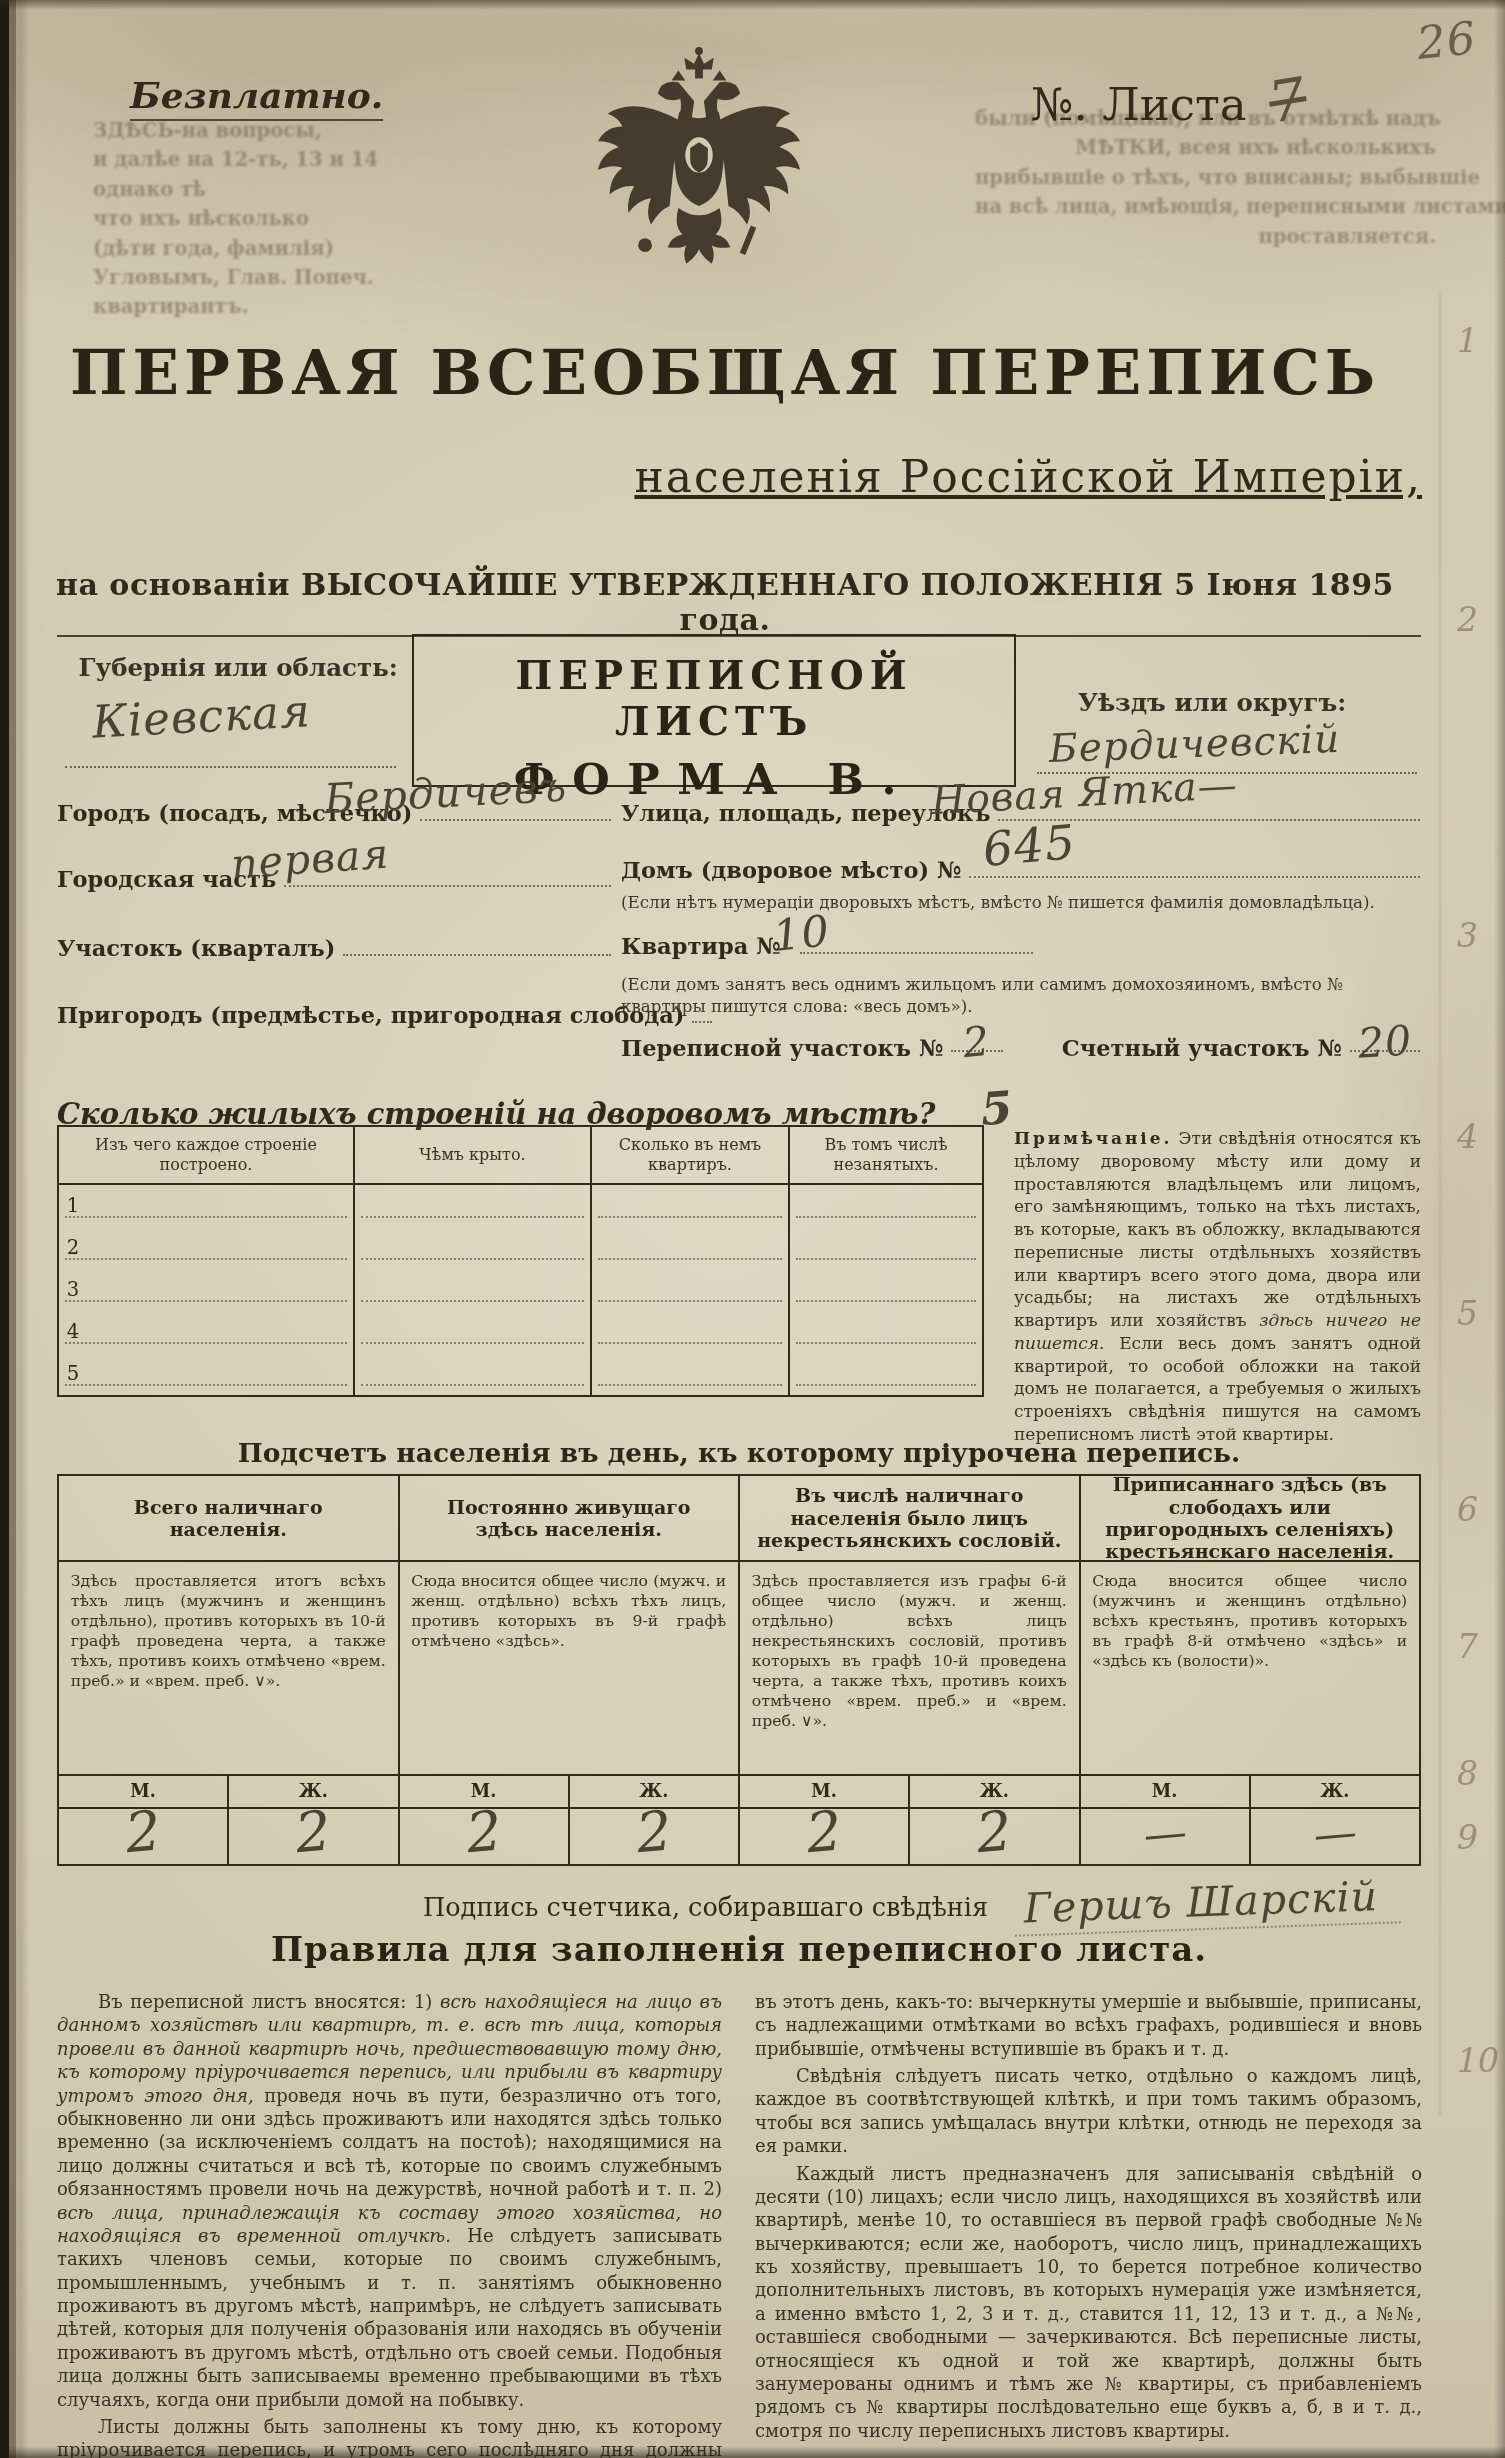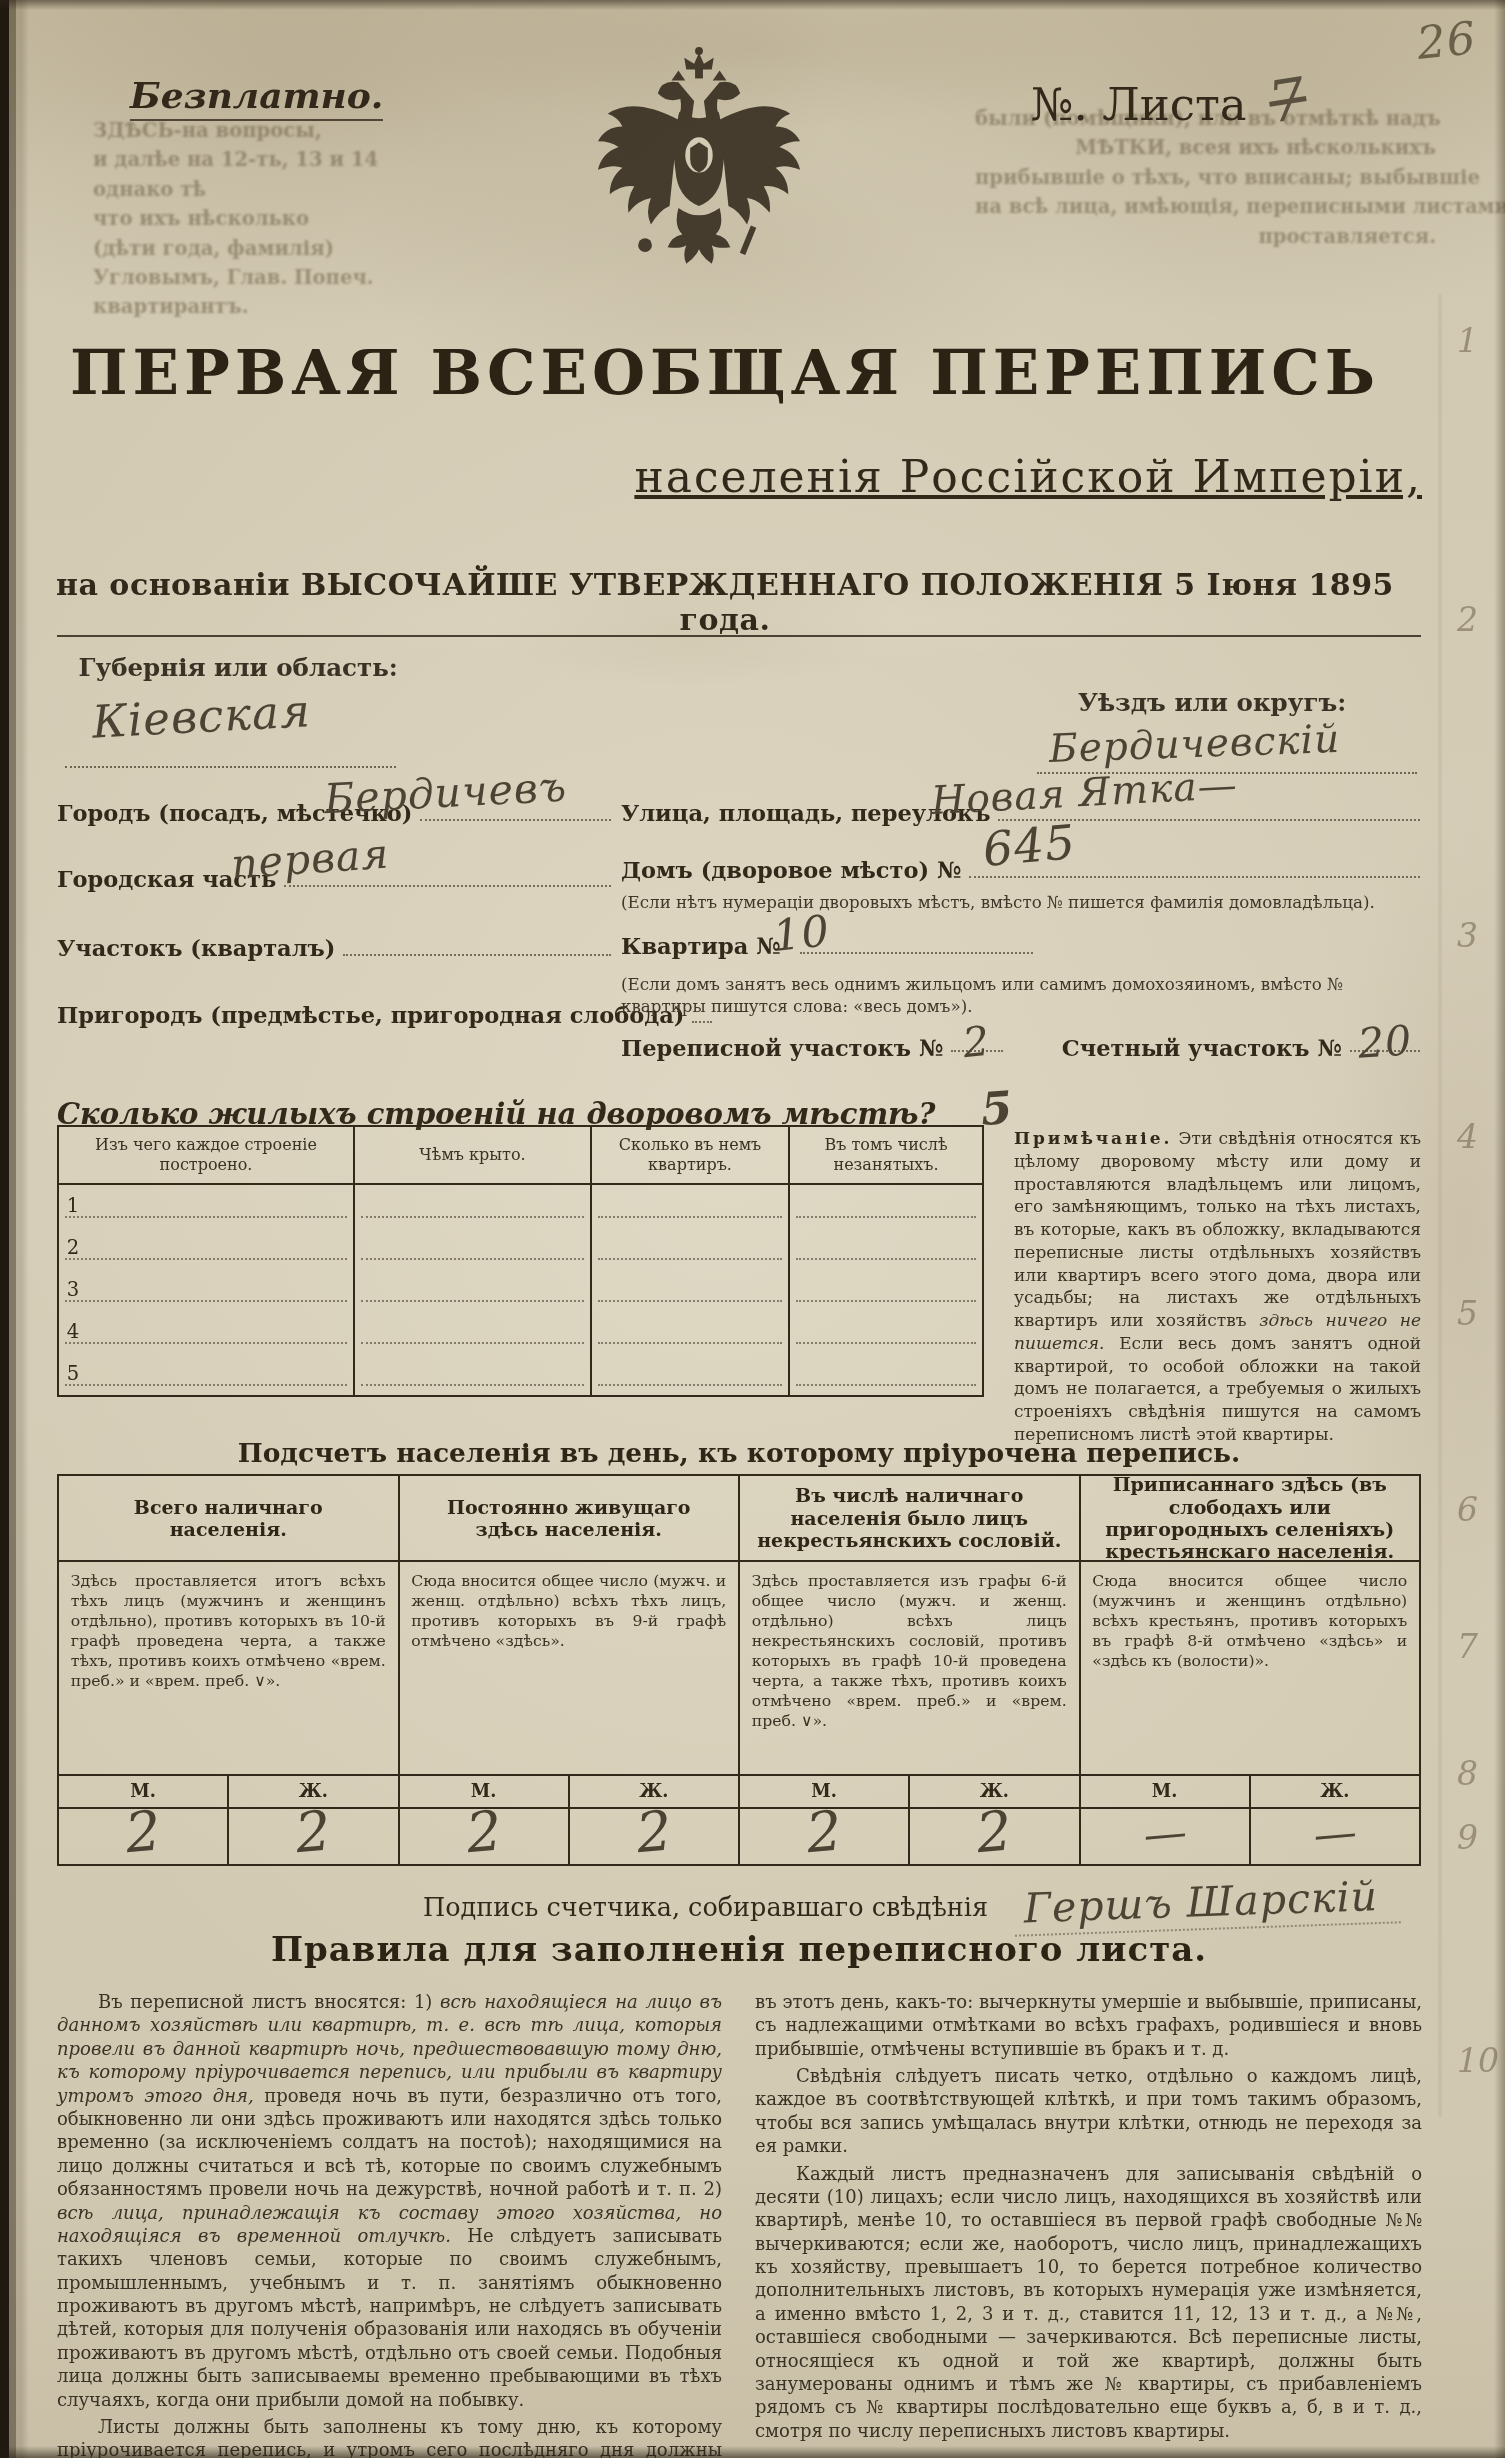--- a/index.html
+++ b/index.html
@@ -204,20 +204,24 @@
   <div class="corner-num hand">26</div>
 
   <div class="main-title">ПЕРВАЯ ВСЕОБЩАЯ ПЕРЕПИСЬ</div>
   <div class="sub-title">населенія Россійской Имперіи,</div>
   <div class="basis-line">на основаніи ВЫСОЧАЙШЕ УТВЕРЖДЕННАГО ПОЛОЖЕНІЯ 5 Іюня 1895 года.</div>
 
   <div class="region-row">
     <div class="gub-label">Губернія или область:</div>
     <div class="gub-hand hand">Кіевская</div>
     <div class="gub-line"></div>
+    <div class="form-box">
+      <div class="form-l1">ПЕРЕПИСНОЙ ЛИСТЪ</div>
+      <div class="form-l2">ФОРМА В.</div>
+    </div>
     <div class="uezd-label">Уѣздъ или округъ:</div>
     <div class="uezd-hand hand">Бердичевскій</div>
     <div class="uezd-line"></div>
   </div>
 
   <div class="addr">
 
     <div class="field-row" style="top:7.8px; left:0; width:554px;">
       <span class="lbl">Городъ (посадъ, мѣстечко)</span>
         <span class="fill"></span>

